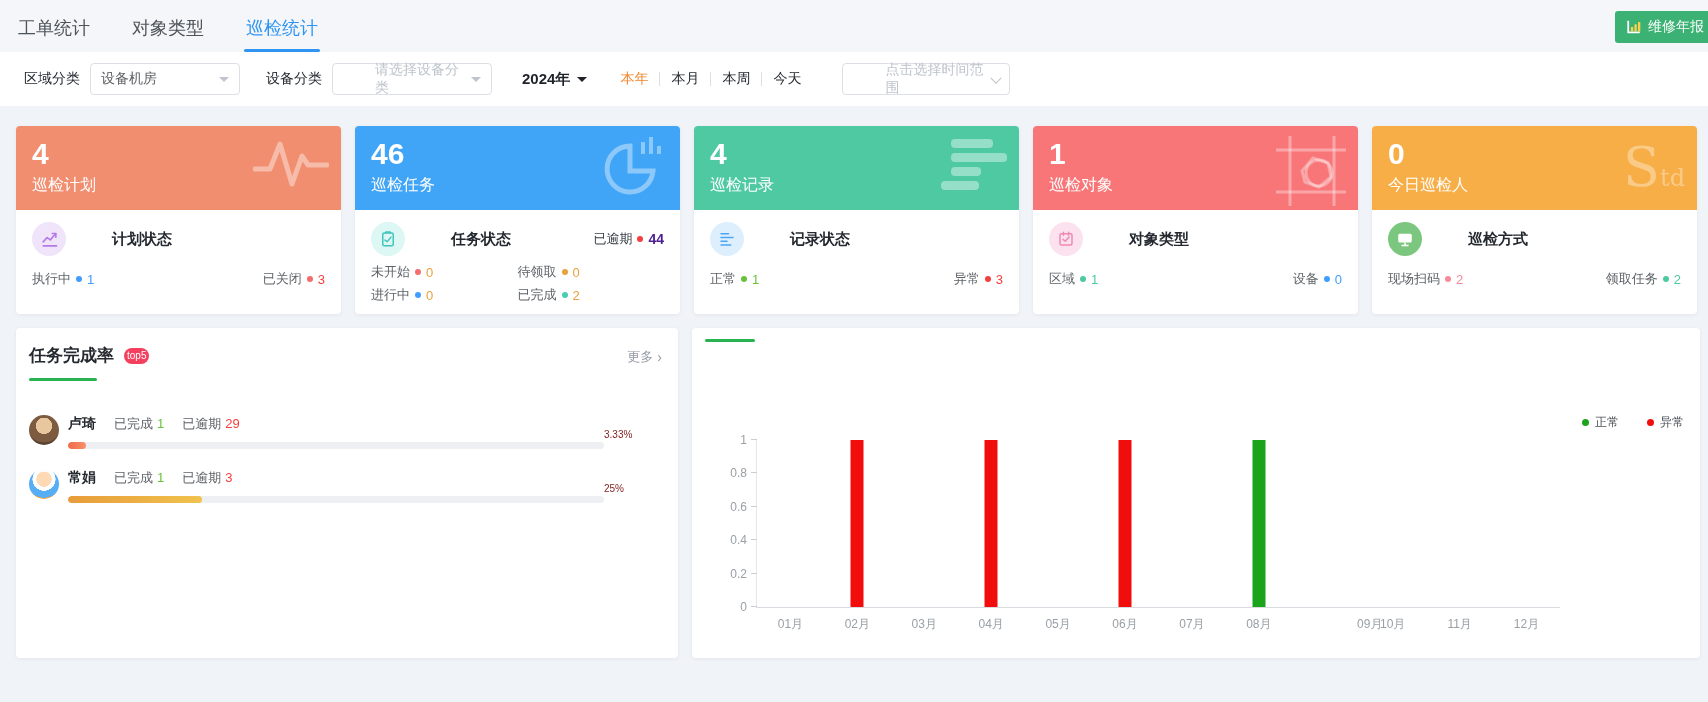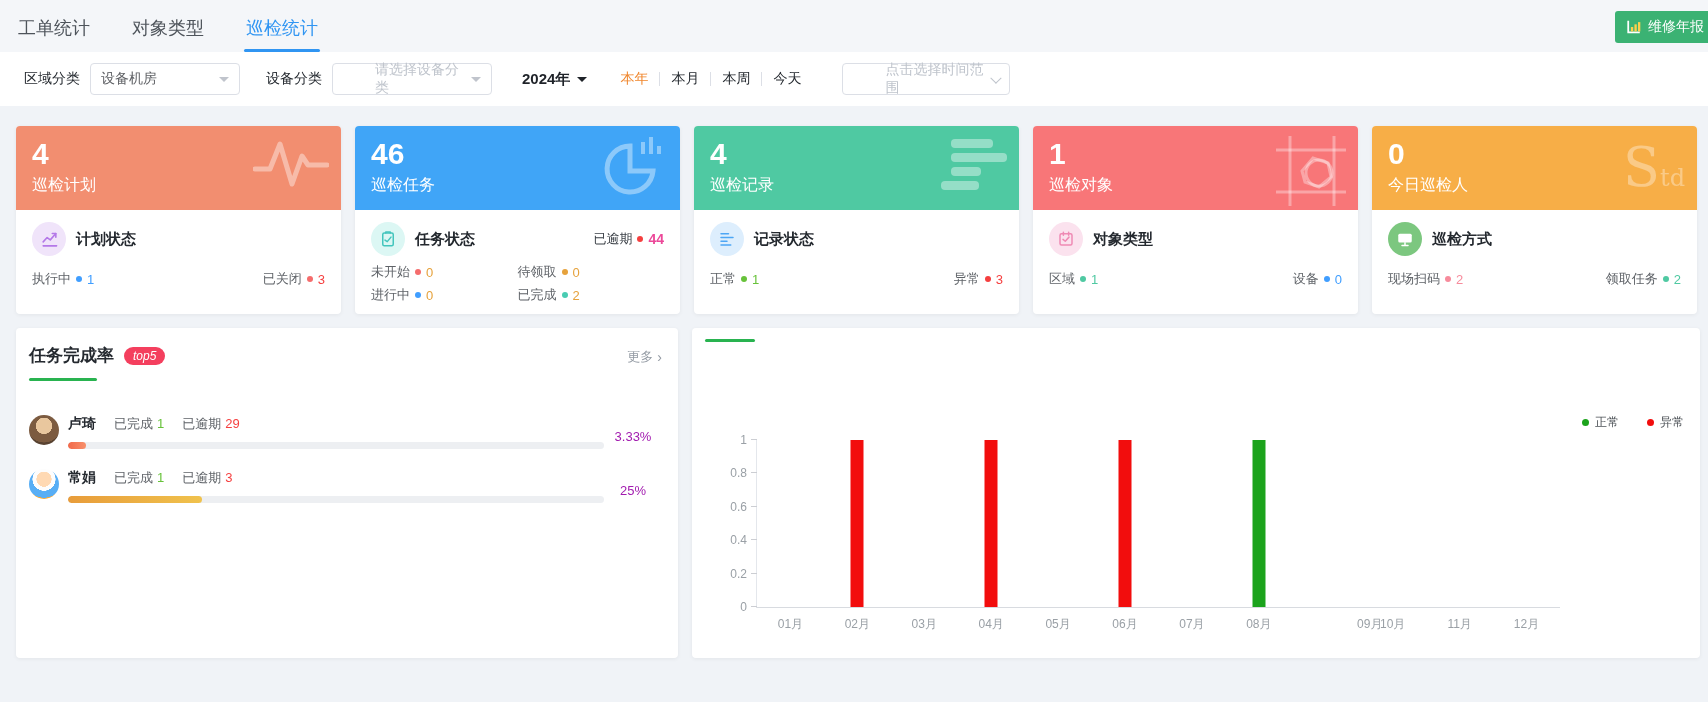--- a/index.html
+++ b/index.html
@@ -35,57 +35,57 @@
   .card { flex:1; background:#fff; border-radius:4px; overflow:hidden; box-shadow:0 1px 4px rgba(0,0,0,.06); }
   .card-header { height:84px; padding:11px 16px; color:#fff; position:relative; }
   .card-value { font-size:30px; font-weight:bold; line-height:1.15; }
   .card-title { font-size:16px; margin-top:3px; }
   .card-watermark { position:absolute; right:12px; top:10px; }
   .std-s { font-family:"DejaVu Serif", serif; font-size:54px; color:rgba(255,255,255,.35); }
   .std-td { font-family:"DejaVu Serif", serif; font-size:24px; color:rgba(255,255,255,.35); }
   .card-body { padding:12px 16px 10px; }
   .card-section { display:flex; align-items:center; gap:10px; }
   .sec-icon { width:34px; height:34px; border-radius:50%; display:flex; align-items:center; justify-content:center; flex:none; }
-  .sec-label { font-size:15px; font-weight:bold; color:#24292f; }
+  .sec-label { font-size:15px; font-weight:bold; color:#24292f;margin-left:36px; }
   .headline { margin-left:auto; font-size:13px; color:#3b4047; display:flex; align-items:center; }
   .headline b { font-size:14px; }
   .dot { width:6px; height:6px; border-radius:50%; display:inline-block; margin:0 5px; flex:none; }
   .card-stats.row { display:flex; justify-content:space-between; margin-top:14px; }
   .card-stats.grid { display:grid; grid-template-columns:1fr 1fr; row-gap:5px; margin-top:7px; }
   .stat { font-size:13px; color:#5f6368; display:flex; align-items:center; }
 
   
   .panels { display:flex; gap:14px; padding:14px 8px 0 16px; height:344px; }
   .panel { background:#fff; border-radius:4px; box-shadow:0 1px 4px rgba(0,0,0,.06); position:relative; height:330px; }
   .panel.left { width:662px; flex:none; }
   .panel.right { flex:1; }
   .p-title-row { display:flex; align-items:center; gap:10px; padding:16px 16px 0 13px; }
   .p-title { font-size:17px; font-weight:bold; color:#24292f; }
-  .badge { background:#f43f5e; color:#fff; font-size:12px; font-style:italic; padding:3px 9px; border-radius:9px; line-height:1; }
+  .badge { background:#f43f5e; color:#fff; font-size:10px; padding:3px 3px; border-radius:9px; line-height:1; }
   .underline { height:3px; border-radius:2px; background:#29b350; margin:11px 0 0 13px; }
   .u-left { width:68px; }
   .u-right { width:50px; }
   .more { position:absolute; top:20px; right:16px; font-size:13px; color:#939aa3; display:flex; align-items:center; gap:4px; cursor:pointer; }
   .more .gt { font-size:14px; }
 
   
   .crows { margin:34px 16px 0 13px; }
   .crow { display:flex; align-items:flex-start; margin-bottom:20px; }
   .avatar { width:30px; height:30px; border-radius:50%; flex:none; margin-right:9px; }
   .avatar-female-photo { background:radial-gradient(circle at 50% 36%, #e9c79e 0 33%, #7c5b40 34% 68%, #584231 69% 100%); }
   .avatar-cartoon-boy { background:radial-gradient(circle at 50% 34%, #ffd9b3 0 30%, #fdfdfd 31% 46%, #58aef5 47% 74%, #f2a93b 75% 100%); }
   .crow-main { flex:1; }
   .crow-top { display:flex; align-items:center; gap:18px; font-size:13px; color:#5f6368; height:18px; }
   .crow-name { font-size:14px; font-weight:bold; color:#24292f; }
   .crow-top b { font-weight:normal; margin-left:4px; }
   .val-g { color:#67c23a; }
   .val-r { color:#f53f3f; }
   .bar-track { margin-top:9px; height:7px; border-radius:4px; background:#edeff2; overflow:hidden; }
   .bar-fill { height:7px; border-radius:4px; }
-  .crow-pct { width:58px; text-align:center; font-size:13px; color:#a21caf; margin-top:14px; flex:none; }
+  .crow-pct { width:58px; text-align:left; font-size:10px; color:#7f1d1d; margin-top:14px; flex:none; }
 
   
   .legend { position:absolute; top:86px; right:16px; display:flex; align-items:center; gap:28px; }
   .lg-item { display:flex; align-items:center; gap:6px; font-size:12px; color:#4e5358; cursor:pointer; }
   .lg-dot { width:7px; height:7px; border-radius:50%; }
   .chart { position:absolute; left:18px; top:112px; }
   .plot { position:relative; margin-left:46px; width:804px; height:168px; border-left:1px solid #e4e7ec; border-bottom:1px solid #d8dbe0; }
   .ytick-label { position:absolute; left:-46px; width:36px; text-align:right; font-size:12px; color:#9aa0a6; transform:translateY(50%); line-height:1; }
   .ytick-mark { position:absolute; left:-6px; width:6px; height:1px; background:#ccced3; }
   .xlabel { position:absolute; top:100%; margin-top:9px; transform:translateX(-50%); font-size:12px; color:#9aa0a6; white-space:nowrap; }
@@ -196,21 +196,21 @@
               <rect x="5" y="4" width="14" height="17" rx="2"></rect>
               <path d="M9 4V2.5h6V4"></path>
               <polyline points="8,13.5 11,15.5 16,9.5"></polyline>
             </svg>
           </span>
         <span class="sec-label">任务状态</span>
 
     <span class="headline">
       <span>已逾期</span>
             <i class="dot" style="background:#f53f3f"></i>
-            <b style="color:#ec4899">44</b>
+            <b style="color:#4c1d95">44</b>
     </span>
       </div>
       <div class="card-stats grid">
 
           <div class="stat">
             <span>未开始</span>
             <i class="dot" style="background:#f56c6c"></i>
             <span style="color:#e6a23c">0</span>
           </div>
           <div class="stat">

